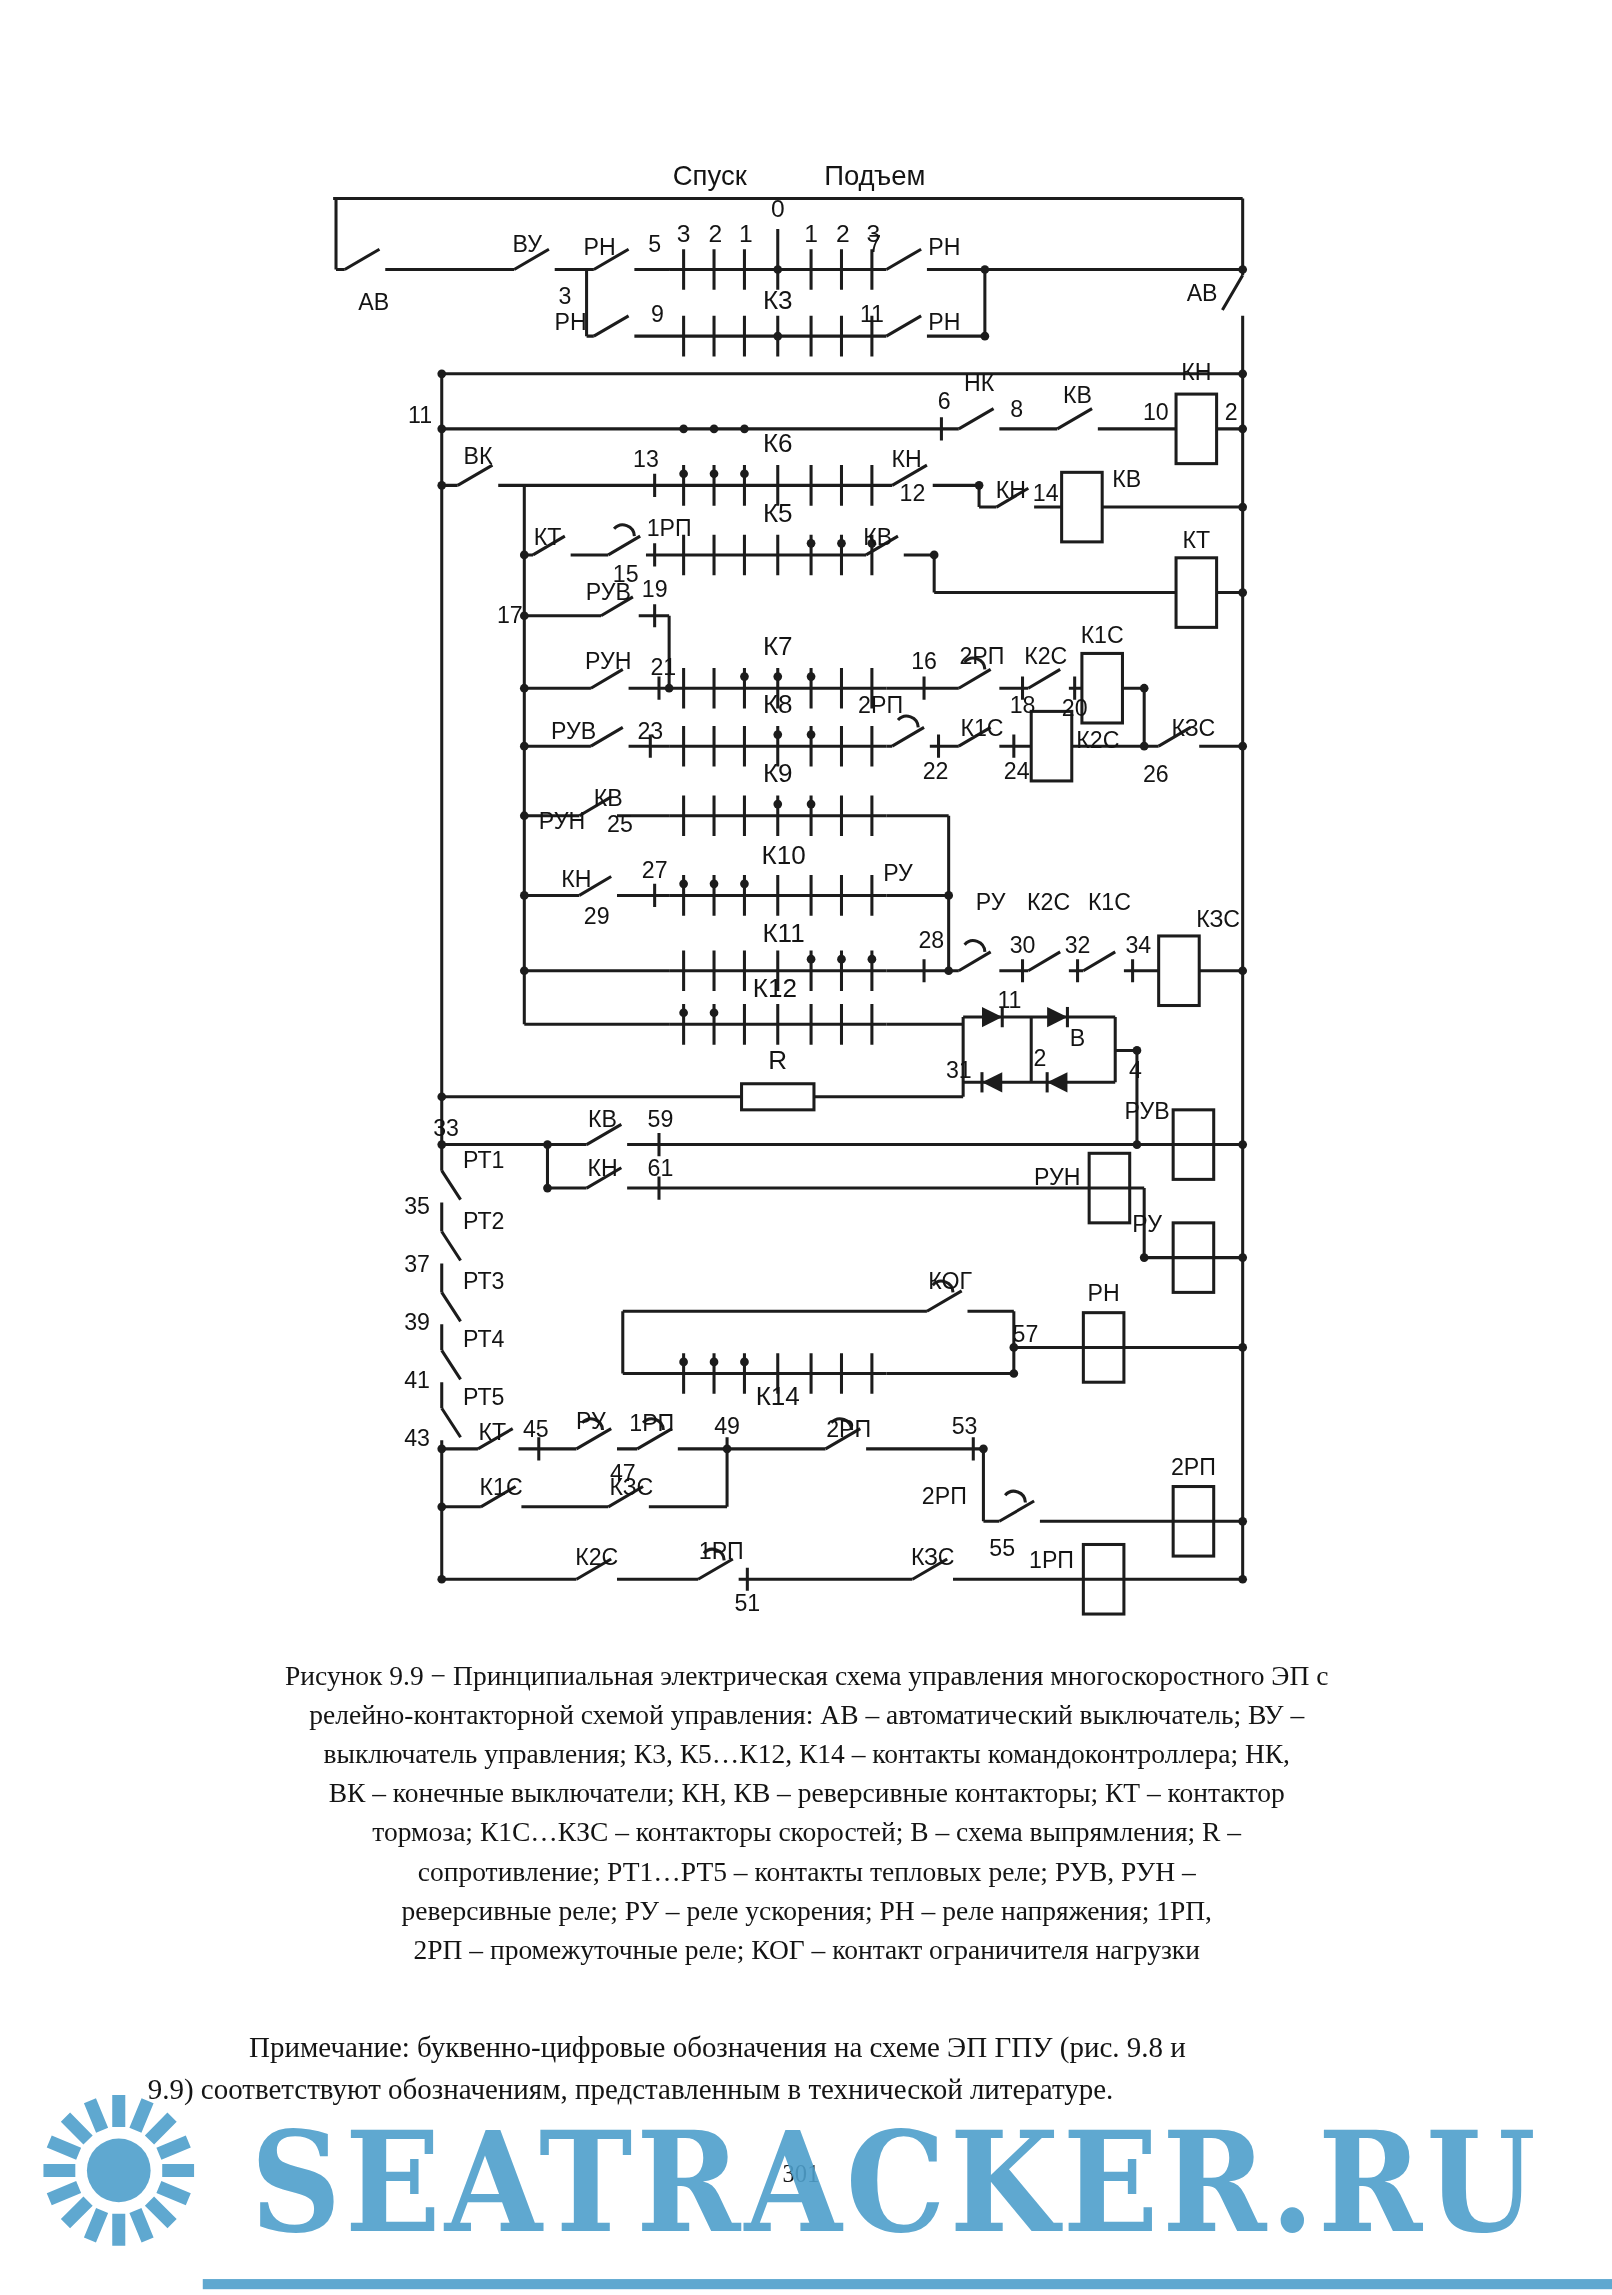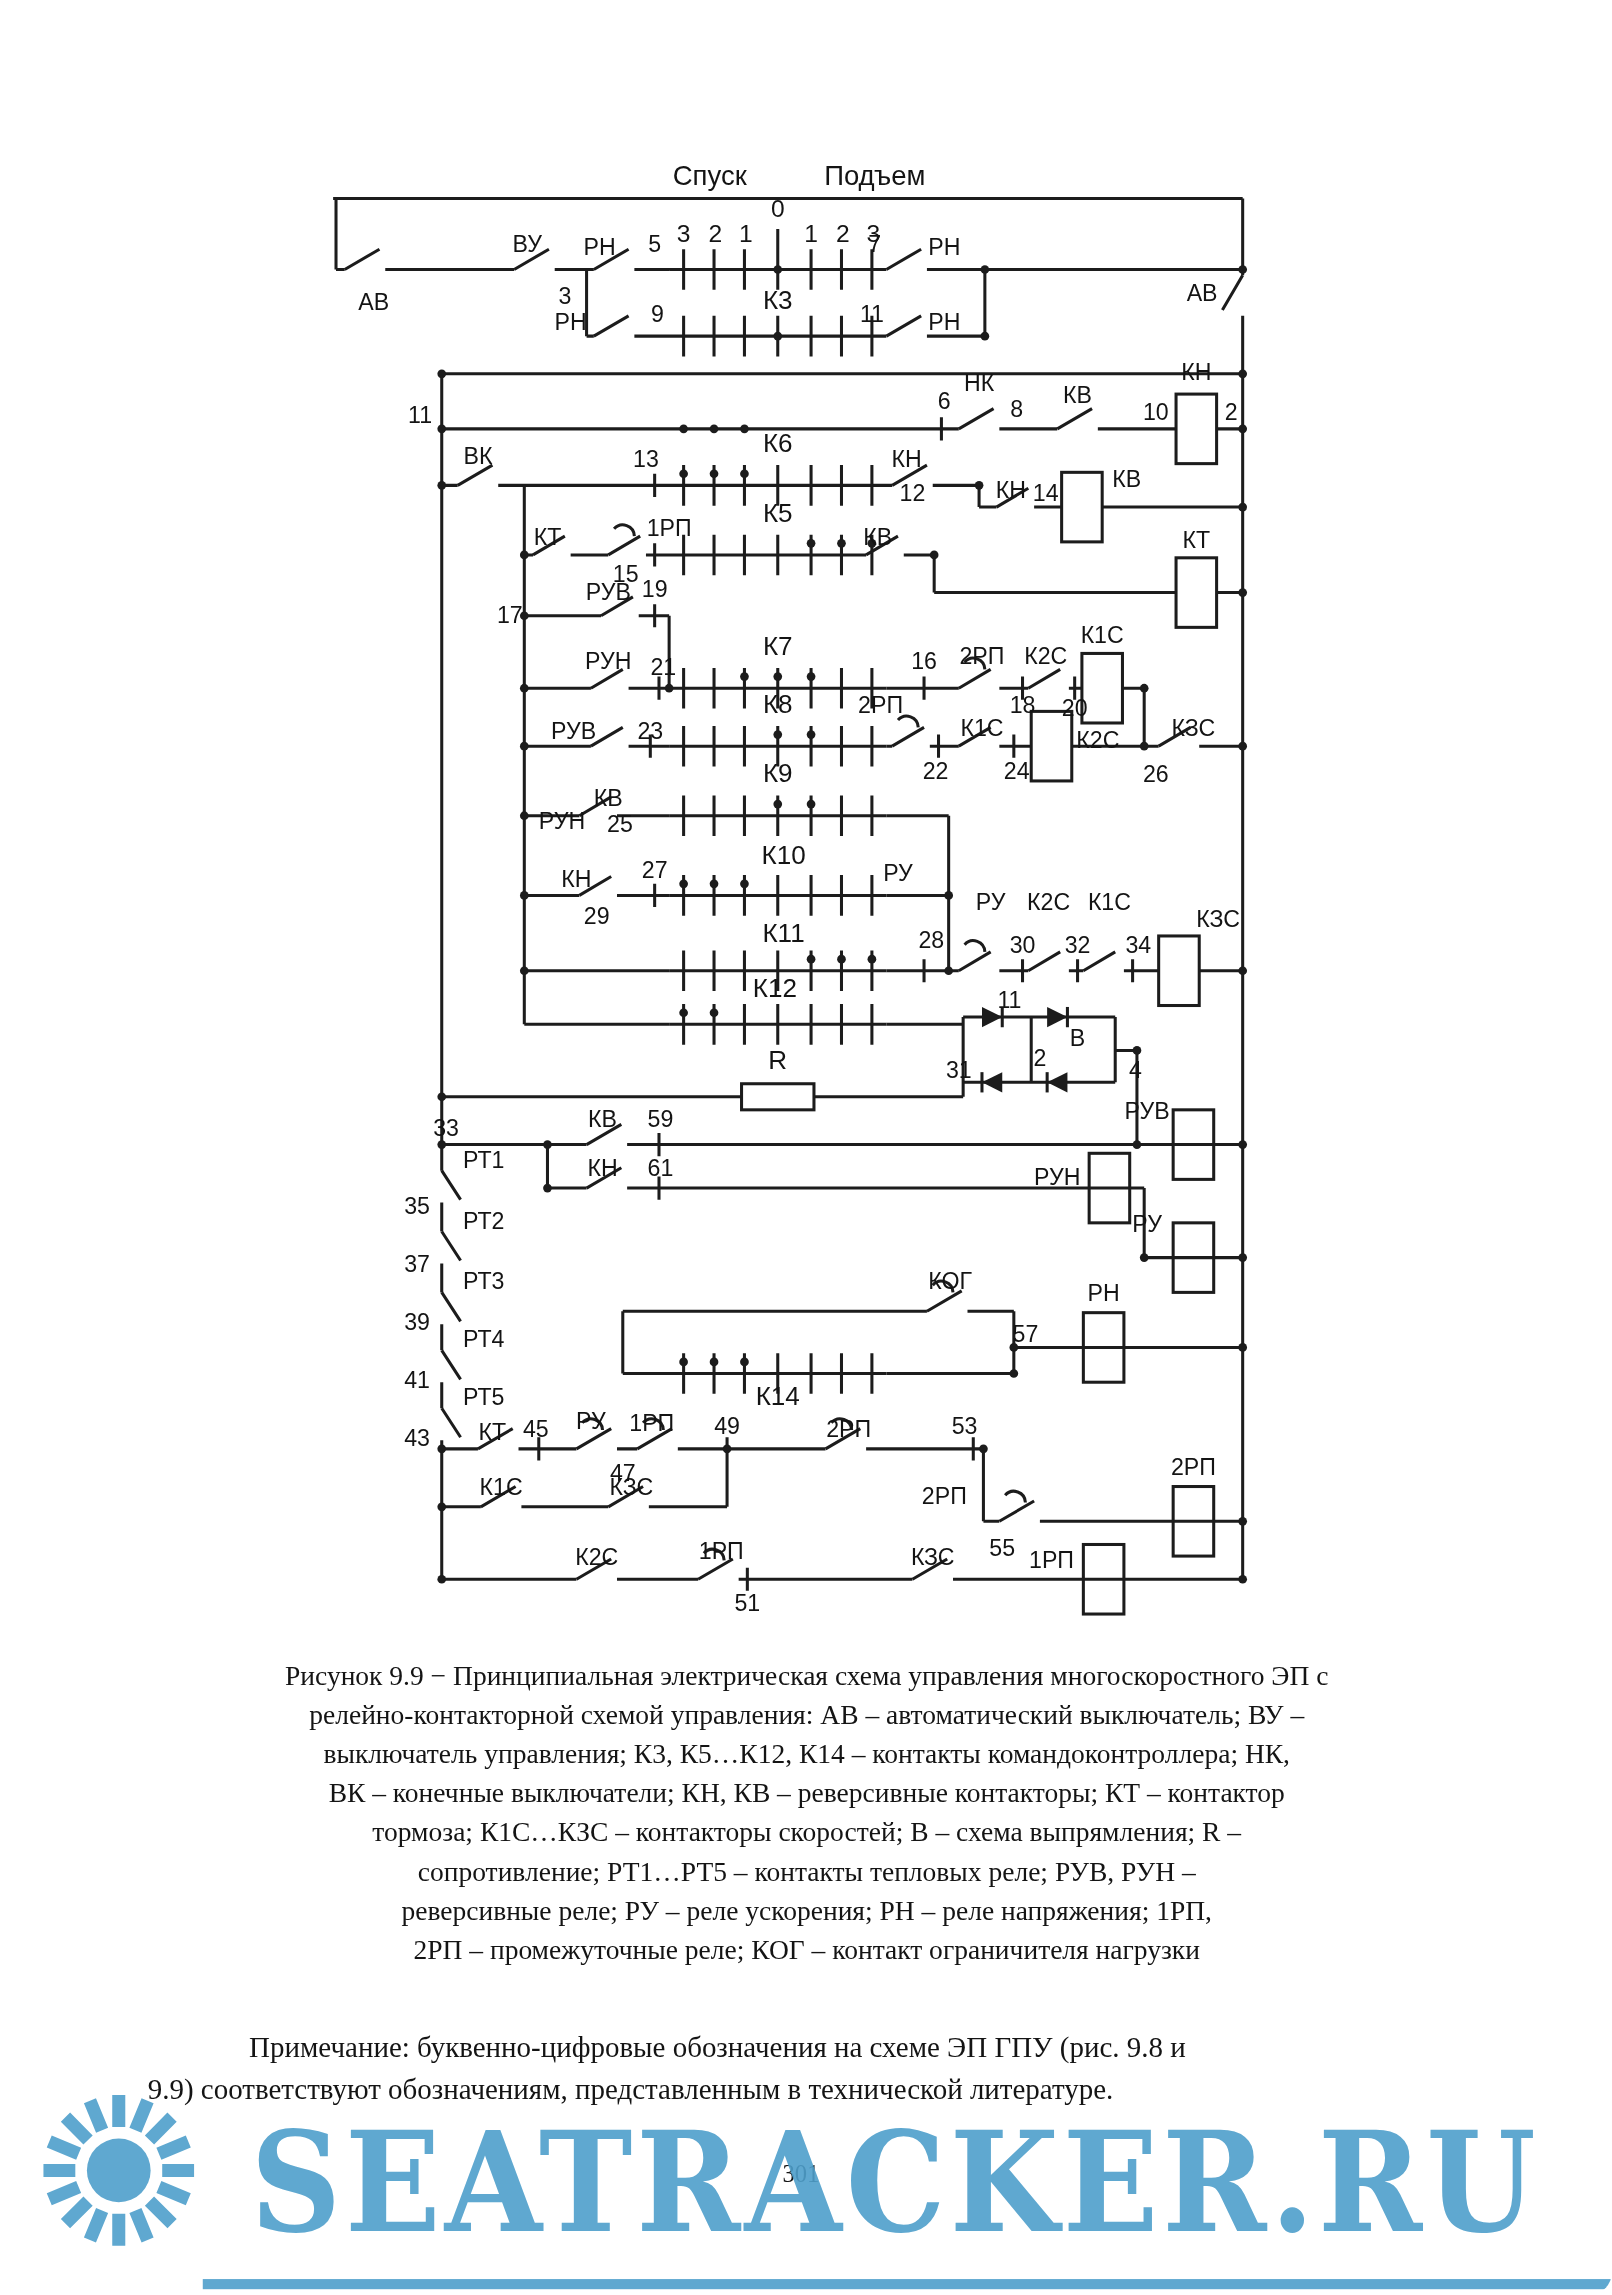--- a/index.html
+++ b/index.html
@@ -1,16 +1,16 @@
 <!DOCTYPE html>
 <html style="font-size:13px"><head>
 <meta charset="utf-8">
 <style>
   html,body{margin:0;padding:0;background:#ffffff;}
-  .page{position:relative;width:1612px;height:2295px;background:#ffffff;overflow:hidden;border-radius:23px;}
+  .page{position:relative;width:1612px;height:2295px;background:#ffffff;overflow:hidden;}
   svg{display:block;}
   .wire{stroke:#1c1c1c;stroke-width:2.1;fill:none;}
   .coil{stroke:#1c1c1c;stroke-width:2.1;fill:none;}
   .dot{fill:#1c1c1c;stroke:none;}
   .diode{fill:#1c1c1c;stroke:none;}
   .lbl{font-family:"Liberation Sans",sans-serif;font-size:16px;fill:#141414;text-anchor:middle;}
   .cap{font-family:"Liberation Serif",serif;font-size:19px;fill:#141414;text-anchor:middle;}
   .note{font-family:"Liberation Serif",serif;font-size:20px;fill:#141414;}
   .pagenum{font-family:"Liberation Serif",serif;font-size:17px;fill:#141414;text-anchor:middle;}
   .wm{font-family:"DejaVu Serif",serif;font-weight:bold;font-size:96px;text-anchor:middle;letter-spacing:3px;}

